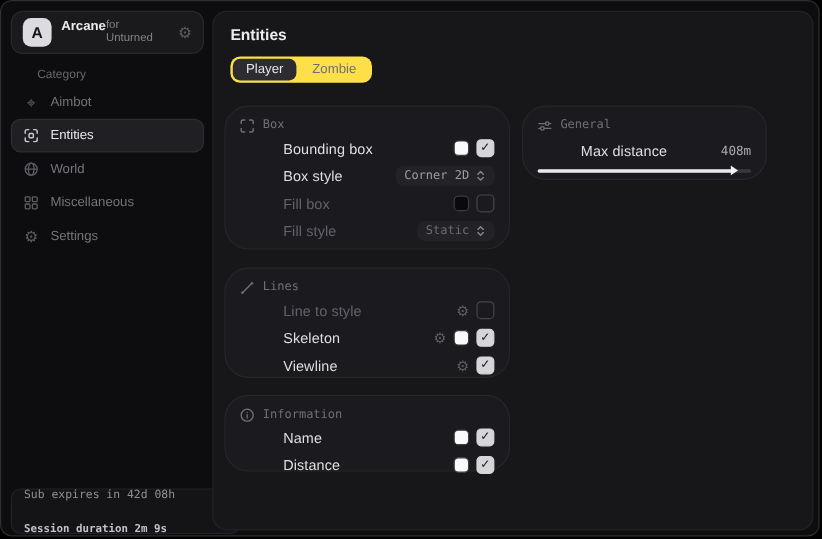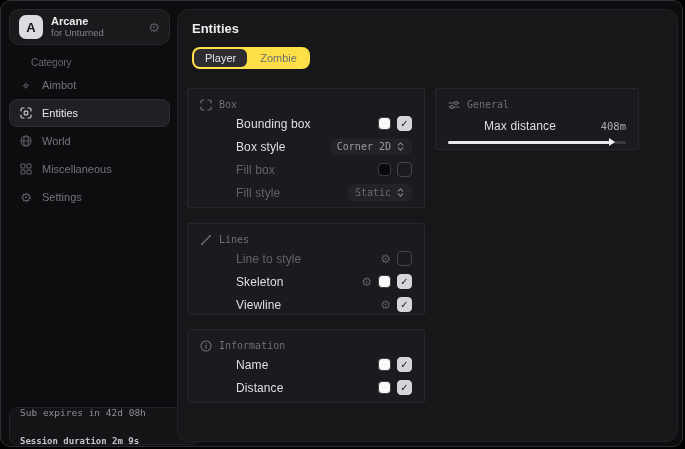--- a/index.html
+++ b/index.html
@@ -3,45 +3,45 @@
 <meta charset="utf-8">
 <style>
   html,body{margin:0;padding:0;background:#000;}
   body{width:685px;height:449px;font-family:"Liberation Sans","DejaVu Sans",sans-serif;-webkit-font-smoothing:antialiased;}
   .window{position:absolute;left:0;top:0;width:683px;height:447px;background:#0d0d0f;border:1px solid #2e2e33;border-radius:10px;box-sizing:border-box;overflow:hidden;}
   .mono{font-family:"DejaVu Sans Mono","Liberation Mono",monospace;}
 
   
   .app-card{position:absolute;left:8px;top:8px;width:161px;height:36px;background:#1a1a1d;border:1px solid #29292d;border-radius:10px;box-sizing:border-box;display:flex;align-items:center;gap:8px;padding:0 9px;}
   .logo{width:24px;height:24px;border-radius:7px;background:#dcdce0;color:#141417;font-weight:700;font-size:13px;display:flex;align-items:center;justify-content:center;flex:none;}
-  .app-text{display:flex;flex-direction:column;line-height:1.15;justify-content:center;}
+  .app-text{display:flex;flex-direction:row;line-height:1.15;justify-content:center;}
   .app-name{font-size:11px;font-weight:700;color:#ececef;}
   .app-sub{font-size:9.5px;color:#83838a;}
   .app-gear{margin-left:auto;color:#5a5a61;font-size:13px;line-height:1;cursor:pointer;}
   .category{position:absolute;left:30px;top:56px;font-size:10px;color:#67676e;}
   .nav{position:absolute;left:8px;top:70px;width:161px;display:flex;flex-direction:column;}
   .nav-item{height:28px;display:flex;align-items:center;gap:9px;padding-left:9px;border-radius:8px;color:#74747c;font-size:11px;box-sizing:border-box;border:1px solid transparent;cursor:pointer;}
   .nav-item .nicon{width:14px;display:flex;justify-content:center;color:#5d5d65;font-size:13px;line-height:1;}
   .nav-item.active{background:#202024;border-color:#2d2d32;color:#e8e8eb;}
   .nav-item.active .nicon{color:#c9c9ce;}
   .footer-card{position:absolute;left:8px;top:406px;width:191px;height:38px;background:#141417;border:1px solid #232327;border-radius:8px;box-sizing:border-box;display:flex;flex-direction:column;justify-content:center;gap:18px;padding:0 10px;}
   .footer-line1{font-size:9.5px;color:#8f8f96;}
   .footer-line2{font-size:9px;color:#c3c3c9;font-weight:700;}
 
   
   .main{position:absolute;left:176px;top:8px;width:501px;height:433px;background:#17171a;border:1px solid #232327;border-radius:12px;box-sizing:border-box;}
   .main-title{position:absolute;left:14px;top:11px;font-size:13px;font-weight:700;color:#ececef;}
   .tabs{position:absolute;left:14px;top:37px;display:inline-flex;background:#fde047;border-radius:8px;padding:2px;gap:2px;}
   .tab{padding:3px 11px;font-size:11px;border-radius:6px;color:#6f6f76;cursor:pointer;}
   .tab.active{background:#2c2c31;color:#e6e6e9;}
 
-  .card{position:absolute;background:#1b1b1f;border:1px solid #26262b;border-radius:2px;box-sizing:border-box;padding:9px 12px 10px;}
+  .card{position:absolute;background:#1b1b1f;border:1px solid #26262b;border-radius:20px;box-sizing:border-box;padding:9px 12px 10px;}
   #card-box{left:9px;top:78px;width:238px;height:120px;}
   #card-lines{left:9px;top:213px;width:238px;height:92px;}
-  #card-info{left:9px;top:319px;width:238px;height:74px;}
+  #card-info{left:9px;top:319px;width:238px;height:64px;}
   #card-general{left:257px;top:78px;width:204px;height:62px;}
   .card-head{display:flex;align-items:center;gap:7px;color:#6f6f77;font-size:10px;height:13px;}
   .card-head svg{flex:none;}
   .row{display:flex;align-items:center;height:21px;margin-top:2px;}
   .row:first-of-type{margin-top:7px;}
   .lbl{font-size:12px;font-weight:500;color:#dfdfe3;letter-spacing:.1px;padding-left:36px;}
   .row.dim .lbl{color:#62626a;}
   .ctrls{margin-left:auto;display:flex;align-items:center;gap:6px;}
   .swatch{width:13px;height:13px;border-radius:4px;border:1px solid #3c3c42;box-sizing:border-box;cursor:pointer;}
   .checkbox{width:15px;height:15px;border-radius:4px;border:1px solid #45454c;box-sizing:border-box;background:transparent;display:flex;align-items:center;justify-content:center;cursor:pointer;}

